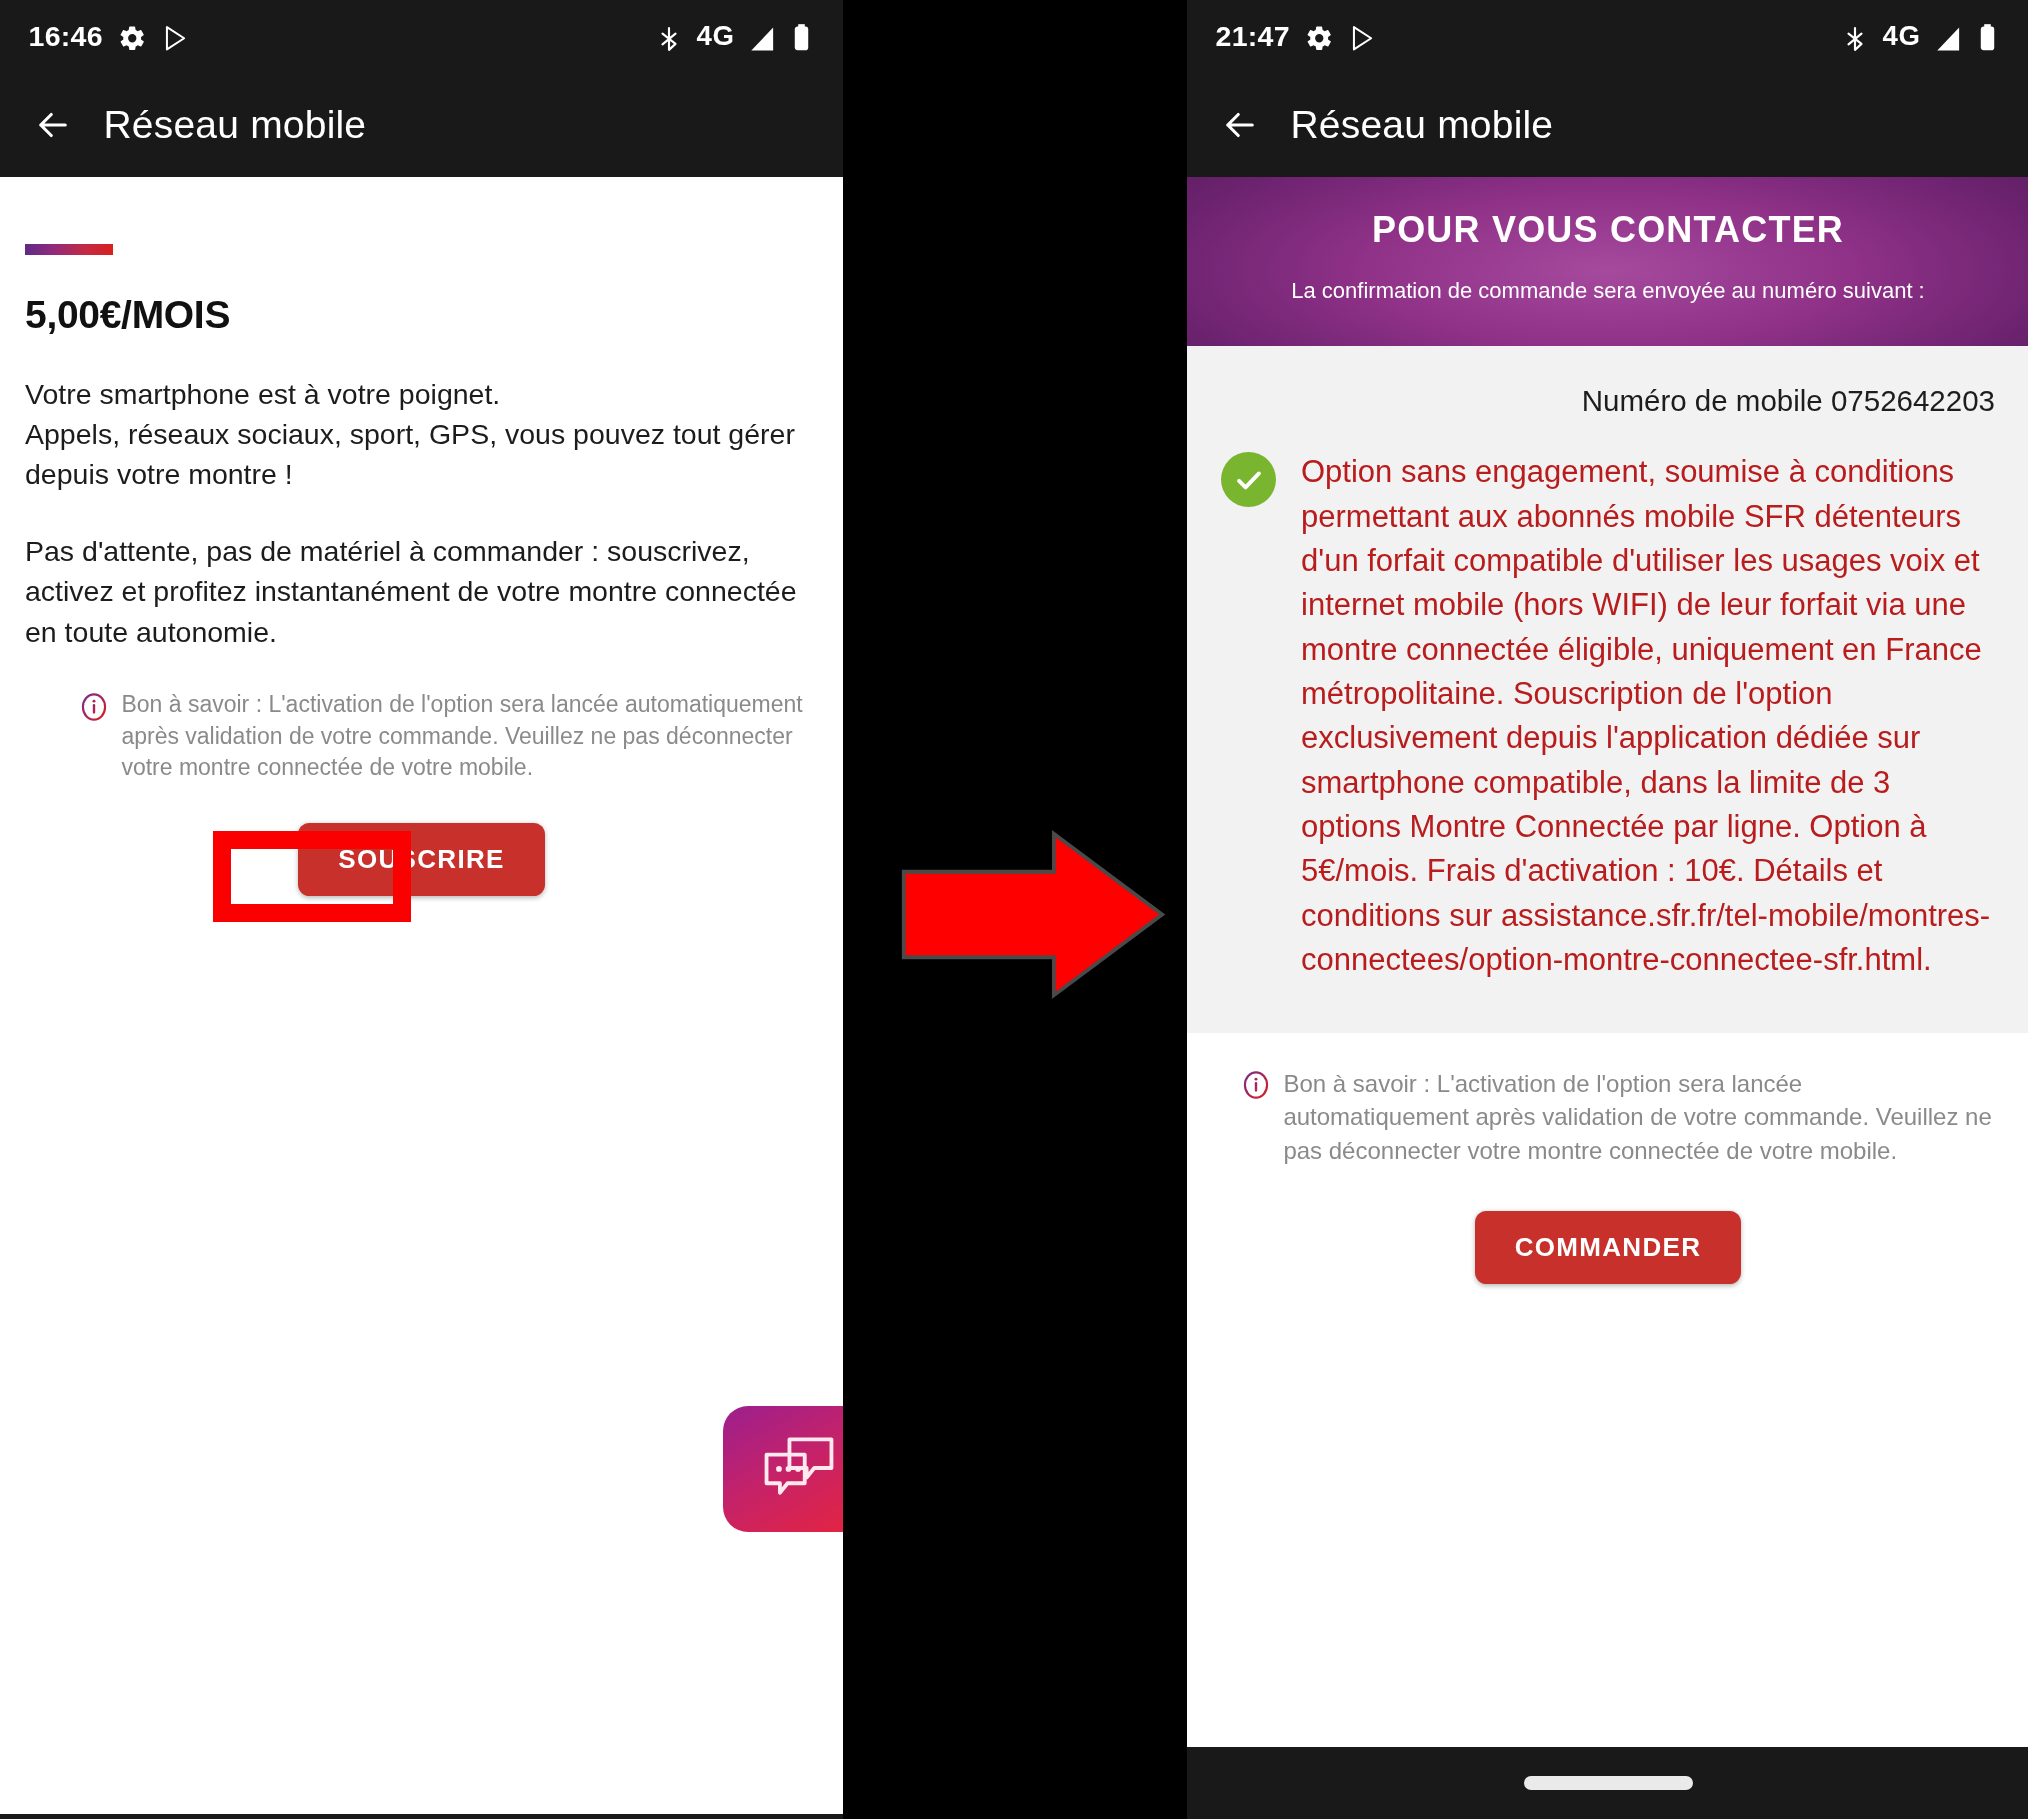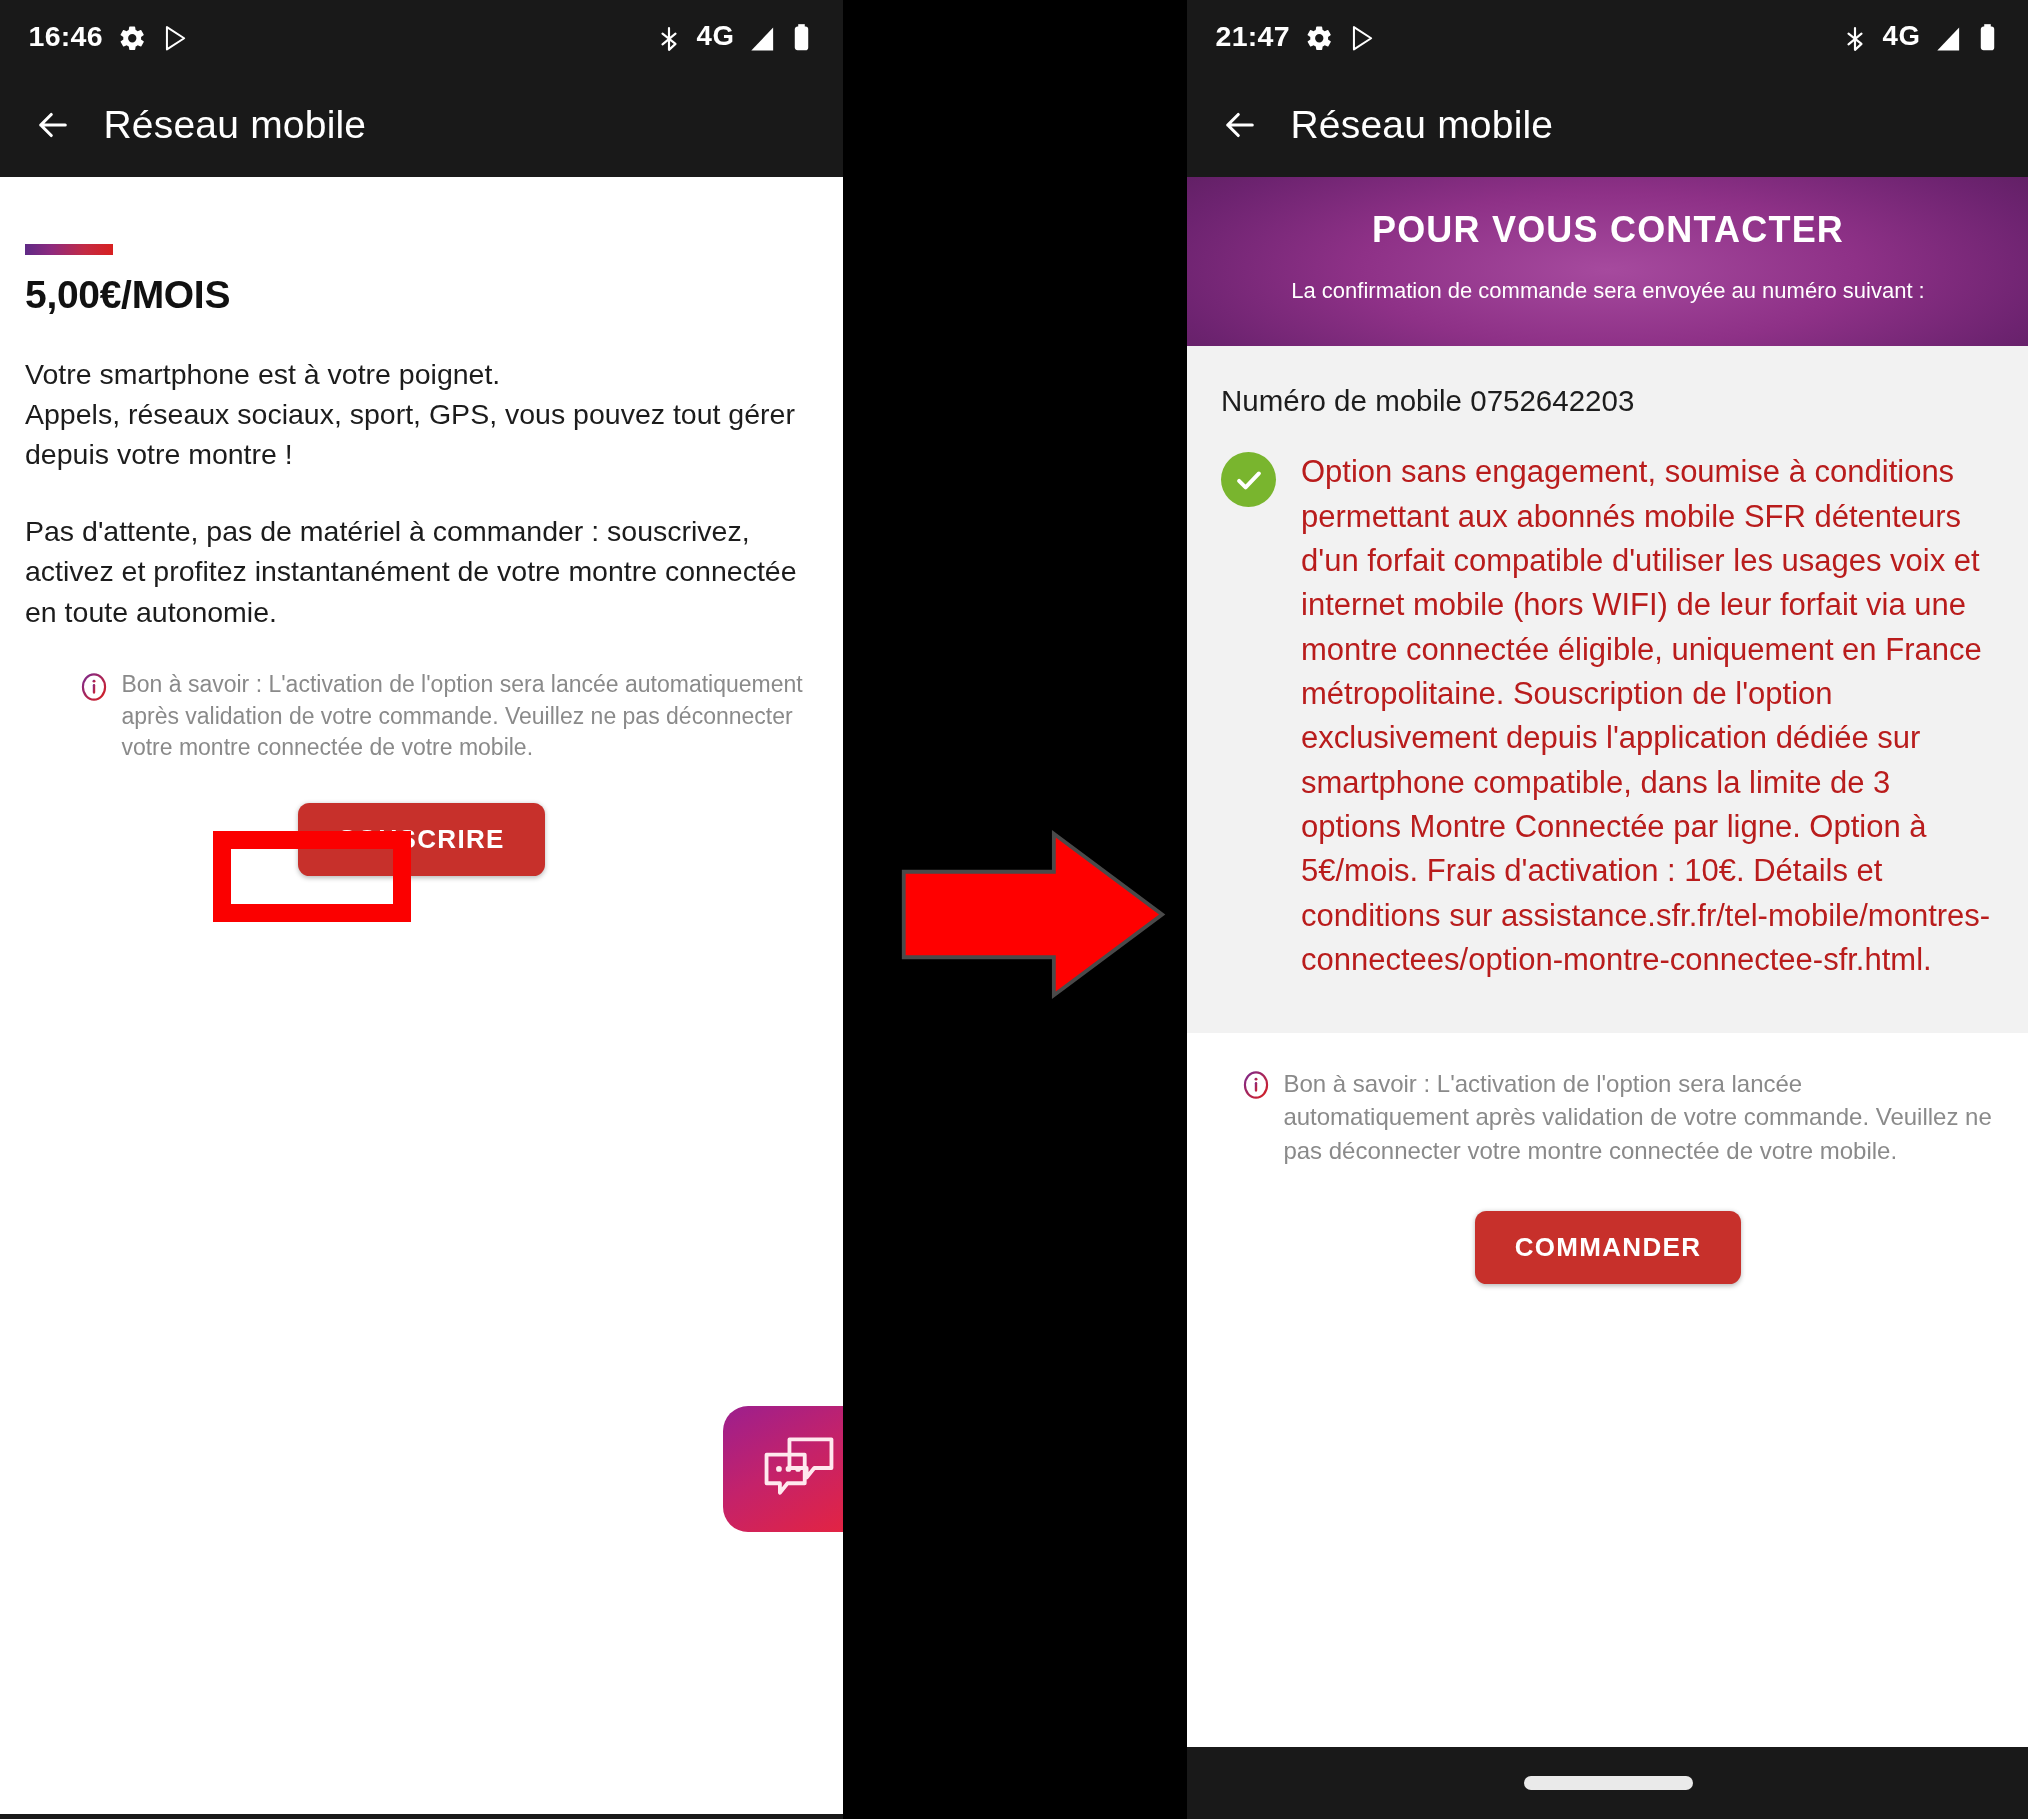--- a/index.html
+++ b/index.html
@@ -37,21 +37,21 @@
 
   
   .content { background:#fff; position:relative; height:calc(1819px - 177px); }
 
   .grad-bar {
     width:88px; height:10.5px; margin:67px 0 0 25px;
     background:linear-gradient(90deg,#5f2a86 0%,#8e2a7e 30%,#c32a44 68%,#d82020 100%);
   }
   .price {
     font-size:39px; font-weight:700; color:#111;
-    margin:18px 0 0 25px; letter-spacing:-0.3px;
+    margin:38px 0 0 25px; letter-spacing:-0.3px;
   }
   .para {
     font-size:28.5px; line-height:1.42; color:#1c1c1c;
     margin:37px 25px 0 25px; font-weight:400;
   }
   .para.second { margin-top:36px; }
 
   
   .note { display:flex; gap:11.4px; margin:37px 28.5px 0 78px; }
   .note-icon { flex:0 0 auto; margin-top:1.9px; }
@@ -89,21 +89,21 @@
   
   .banner {
     background:#5e2062;
     background-image:radial-gradient(ellipse 78% 120% at 50% 55%, #a64a9e 0%, #8e3187 38%, #6d2370 68%, #4d1a52 100%);
     color:#fff; text-align:center; padding:32px 48px 40px;
   }
   .banner h1 { font-size:36px; font-weight:700; letter-spacing:1.2px; margin-bottom:25px; }
   .banner p  { font-size:22px; font-weight:400; line-height:1.38;margin-top:24px; }
 
   .num-card { background:#f2f2f2; padding:38px 34px 0; }
-  .num-line { font-size:29.5px; color:#1d1d1d; }
+  .num-line { font-size:29.5px; color:#1d1d1d;text-align:right; }
   .num-line .val { font-weight:400; }
 
   .legal-row { display:flex; gap:25px; padding:32px 34px 51px; background:#f2f2f2; }
   .check {
     flex:0 0 auto; width:55px; height:55px; border-radius:50%;
     background:#79b52e; display:flex; align-items:center; justify-content:center;
     margin-top:1.9px;
   }
   .legal-text { font-size:31px; line-height:1.43; color:#b91c1c; }
 

